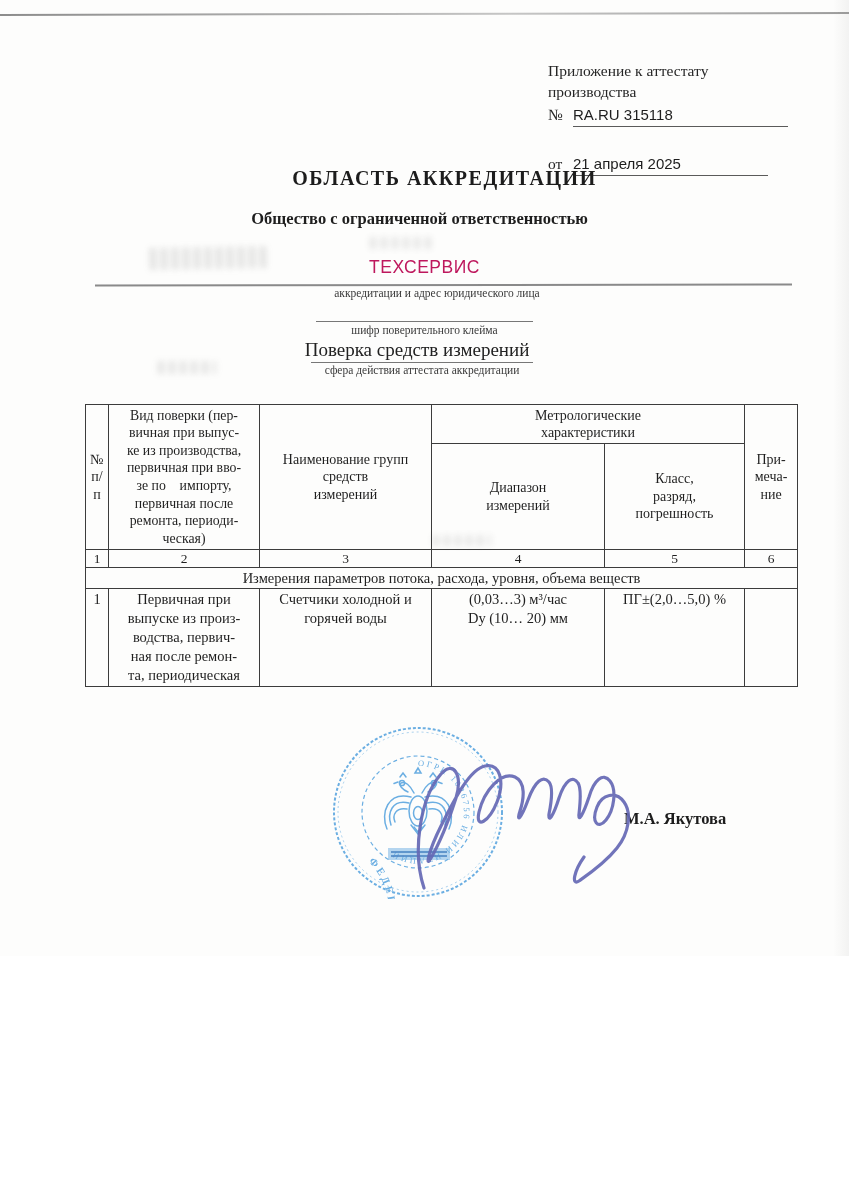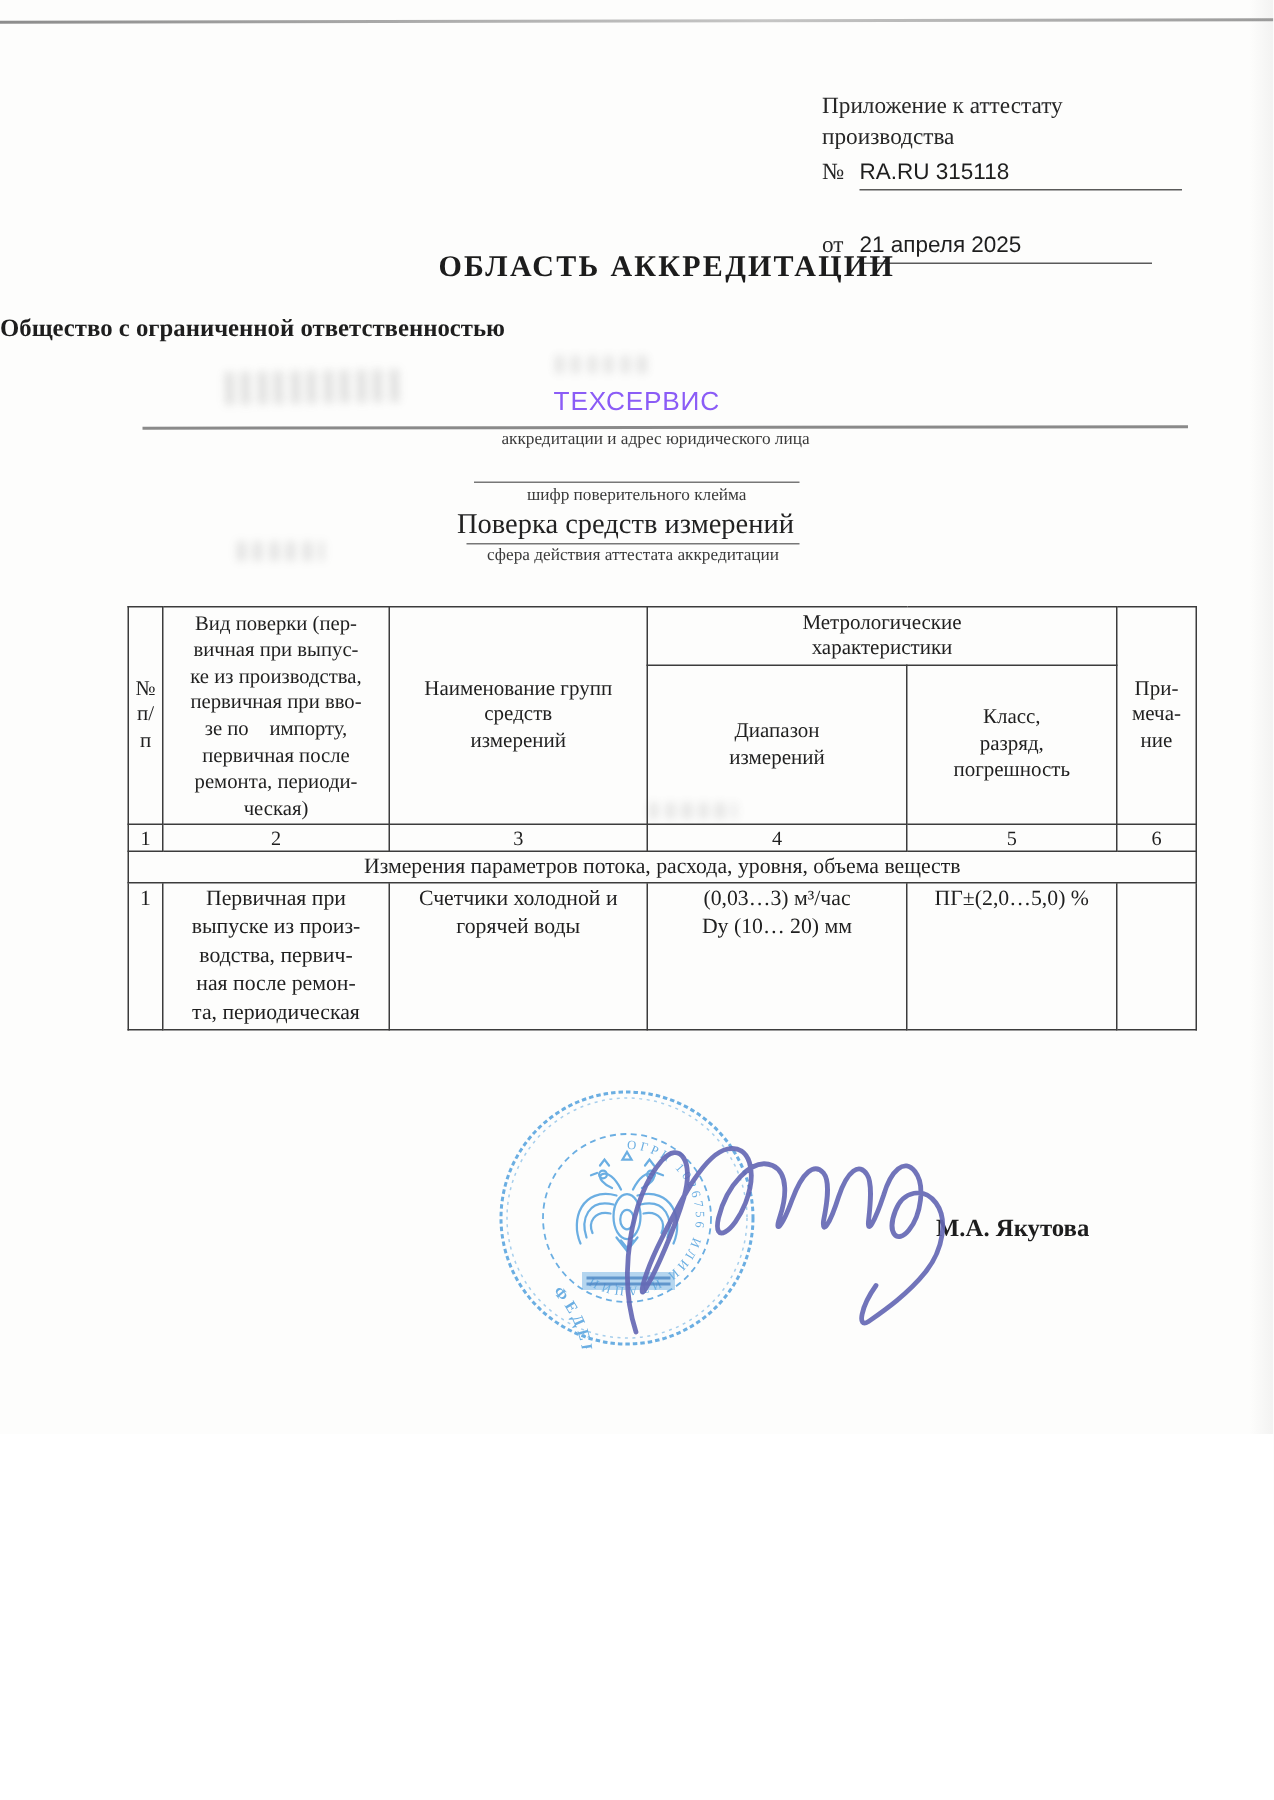--- a/index.html
+++ b/index.html
@@ -23,23 +23,23 @@
 
   
   .hdr { left:548px; top:60px; width:252px; font-size:15.5px; line-height:21px; color:#262626; }
   .hdr-field { position:absolute; left:0; white-space:nowrap; }
   .hdr-field .lbl { display:inline-block; width:25px; }
   .hdr-val { display:inline-block; border-bottom:1.5px solid #5a5a5a;
     font-family:"Liberation Sans", sans-serif; font-size:15px; padding-bottom:1px; color:#1e1e1e; }
 
   .doc-title { left:40px; right:0; top:167px; text-align:center; font-size:20px; font-weight:bold;
     letter-spacing:1.5px; color:#1c1c1c; }
-  .org-type { left:0; right:10px; top:209px; text-align:left; font-size:16.5px; font-weight:bold; color:#1e1e1e; }
+  .org-type { left:0; right:10px; top:209px; text-align:center; font-size:16.5px; font-weight:bold; color:#1e1e1e; }
   .org-name { left:0; right:0; top:257px; text-align:center; font-family:"Liberation Sans", sans-serif;
-    font-size:17.5px; color:#8b5cf6; letter-spacing:.5px; }
+    font-size:17.5px; color:#be185d; letter-spacing:.5px; }
   .org-line { left:95px; top:284px; width:697px; height:1.5px; background:#8a8a8a; transform:rotate(-0.08deg); }
   .org-caption { left:25px; right:0; top:287px; text-align:center; font-size:11.5px; color:#3a3a3a; }
 
   .cipher-line { left:316px; top:321px; width:217px; height:1px; background:#777; }
   .cipher-caption { left:316px; top:324px; width:217px; text-align:center; font-size:11.5px; color:#3a3a3a; }
 
   .scope-title { left:0; right:15px; top:339px; text-align:center; font-size:19px; color:#222; }
   .scope-line { left:311px; top:362px; width:222px; height:1px; background:#777; }
   .scope-caption { left:311px; top:364px; width:222px; text-align:center; font-size:11.5px; color:#3a3a3a; }
 

